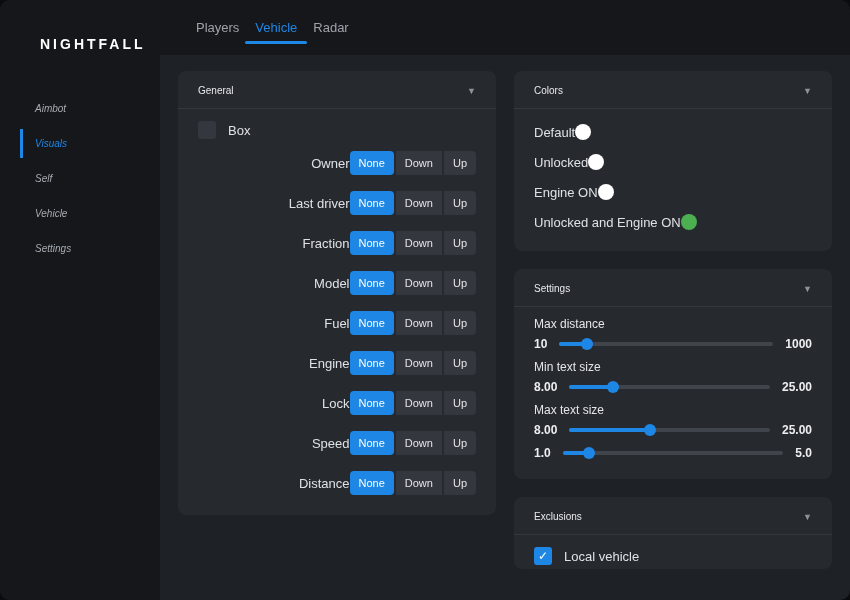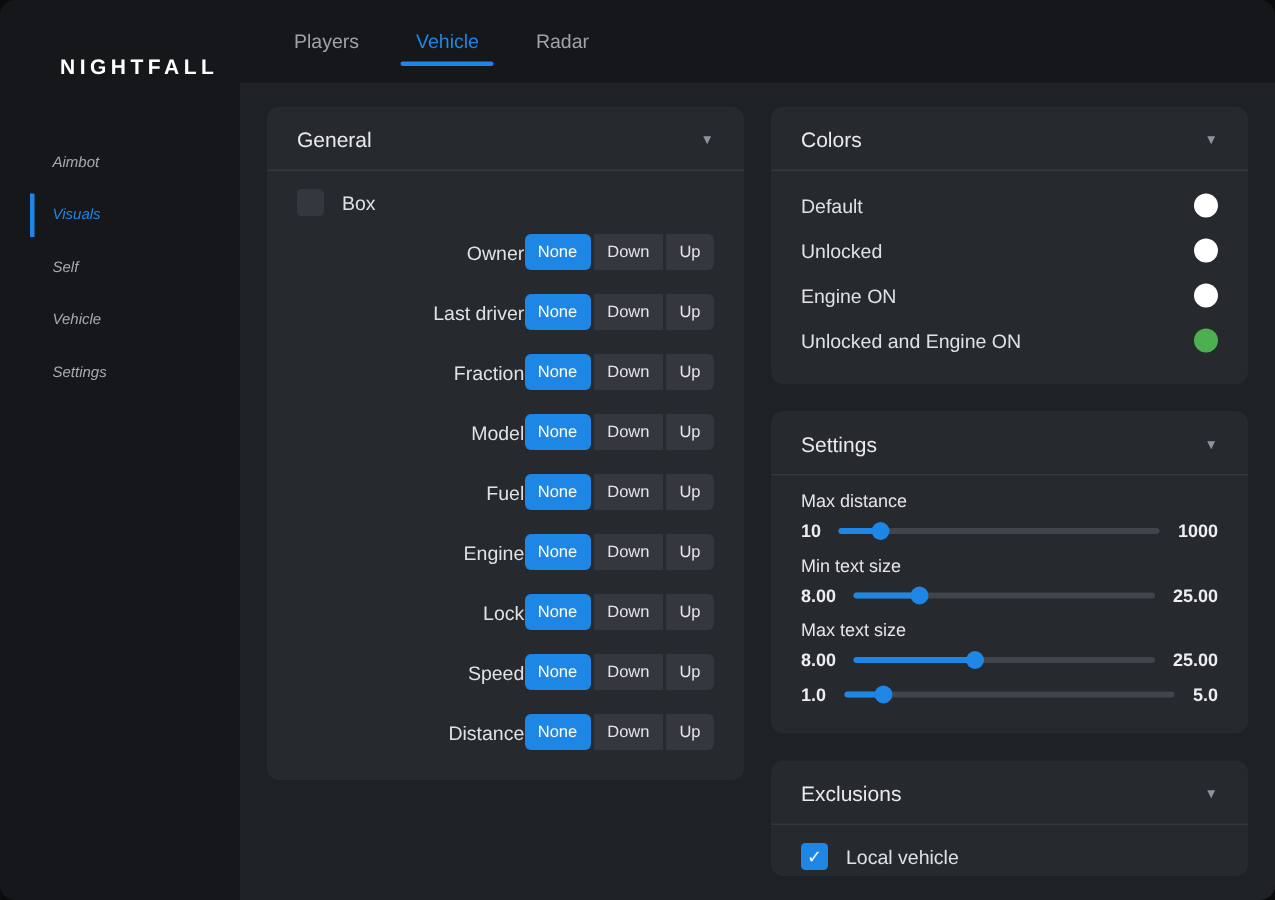--- a/index.html
+++ b/index.html
@@ -12,51 +12,51 @@
   
   .sidebar { width:160px; flex:none; background:#15171b; }
   .brand { padding:36px 0 42px 40px; color:#ffffff; font-weight:bold; font-size:14px; letter-spacing:3px; }
   .side-item {
     margin:0 0 6px 20px; padding:9px 0 9px 12px; font-size:10px; color:#a6abb2;
     border-left:3px solid transparent; cursor:pointer;font-style:italic;
   }
   .side-item.active { color:var(--accent); border-left-color:var(--accent); }
   
   .main { flex:1; display:flex; flex-direction:column; min-width:0; }
-  .topbar { height:55px; flex:none; display:flex; align-items:center; gap:38px; padding-left:36px; background:#15171b; }
+  .topbar { height:55px; flex:none; display:flex; align-items:center; gap:16px; padding-left:36px; background:#15171b; }
   .tab { position:relative; height:55px; line-height:55px; font-size:13px; color:#9ea3aa; cursor:pointer; }
   .tab.active { color:var(--accent); }
   .tab.active::after { content:""; position:absolute; left:-10px; right:-10px; bottom:11px; height:3px; border-radius:2px; background:var(--accent); }
   .content { flex:1; background:#1e2126; padding:16px 18px; display:flex; gap:18px; overflow:hidden; }
   .col { flex:1; min-width:0; display:flex; flex-direction:column; gap:18px; }
   
   .card { background:#26292e; border-radius:8px; overflow:hidden; flex:none; }
   .card-header { display:flex; align-items:center; justify-content:space-between; padding:14px 20px 12px; border-bottom:1px solid #34373c; cursor:pointer; }
-  .card-title { font-size:14px; color:#e8eaec; }
+  .card-title { font-size:10px; color:#e8eaec; }
   .chevron { font-size:9px; color:#8d939a; }
   
   .check-row { display:flex; align-items:center; padding:12px 20px 4px; cursor:pointer; }
   .checkbox { width:18px; height:18px; border-radius:3px; background:#34373d; display:inline-flex; align-items:center; justify-content:center; color:#fff; font-size:12px; flex:none; }
   .checkbox.checked { background:var(--accent); }
   .checkbox.checked::after { content:"\2713"; }
   .check-label { margin-left:12px; font-size:13px; color:#dfe2e5; }
   .gen-row { height:40px; display:flex; align-items:center; justify-content:flex-end; padding:0 20px; }
   .row-label { font-size:13px; color:#dfe2e5; }
   .seg-group { display:flex; gap:2px; }
   .seg {
     border:none; font-family:inherit; font-size:11px; font-weight:normal; cursor:pointer;
     padding:6px 9px; background:#34373d; color:#e3e5e8;
   }
   .seg:first-child { border-radius:4px 0 0 4px; }
   .seg:last-child { border-radius:0 4px 4px 0; }
   .seg.active { background:var(--accent); color:#ffffff; border-radius:4px; }
   .card-pad-bottom { height:12px; }
   
   .color-rows { padding:8px 20px 14px; }
-  .color-row { height:30px; display:flex; align-items:center; justify-content:space-between; }
+  .color-row { height:30px; display:flex; align-items:center; justify-content:flex-start; }
   .swatch { width:16px; height:16px; border-radius:50%; background:#fff; cursor:pointer; flex:none; }
   
   .slider-area { padding:10px 20px 10px; }
   .slider-block { margin-bottom:9px; }
   .slider-label { font-size:12px; color:#e4e6e9; margin-bottom:6px; }
   .slider-row { display:flex; align-items:center; }
   .slider-val { font-size:12px; font-weight:bold; color:#eceef0; flex:none; }
   .track { position:relative; flex:1; height:4px; background:#40444b; border-radius:2px; margin:0 12px; cursor:pointer; }
   .fill { position:absolute; left:0; top:0; bottom:0; background:var(--accent); border-radius:2px; }
   .knob { position:absolute; top:50%; width:12px; height:12px; border-radius:50%; background:var(--accent); transform:translate(-50%,-50%); cursor:pointer; }

